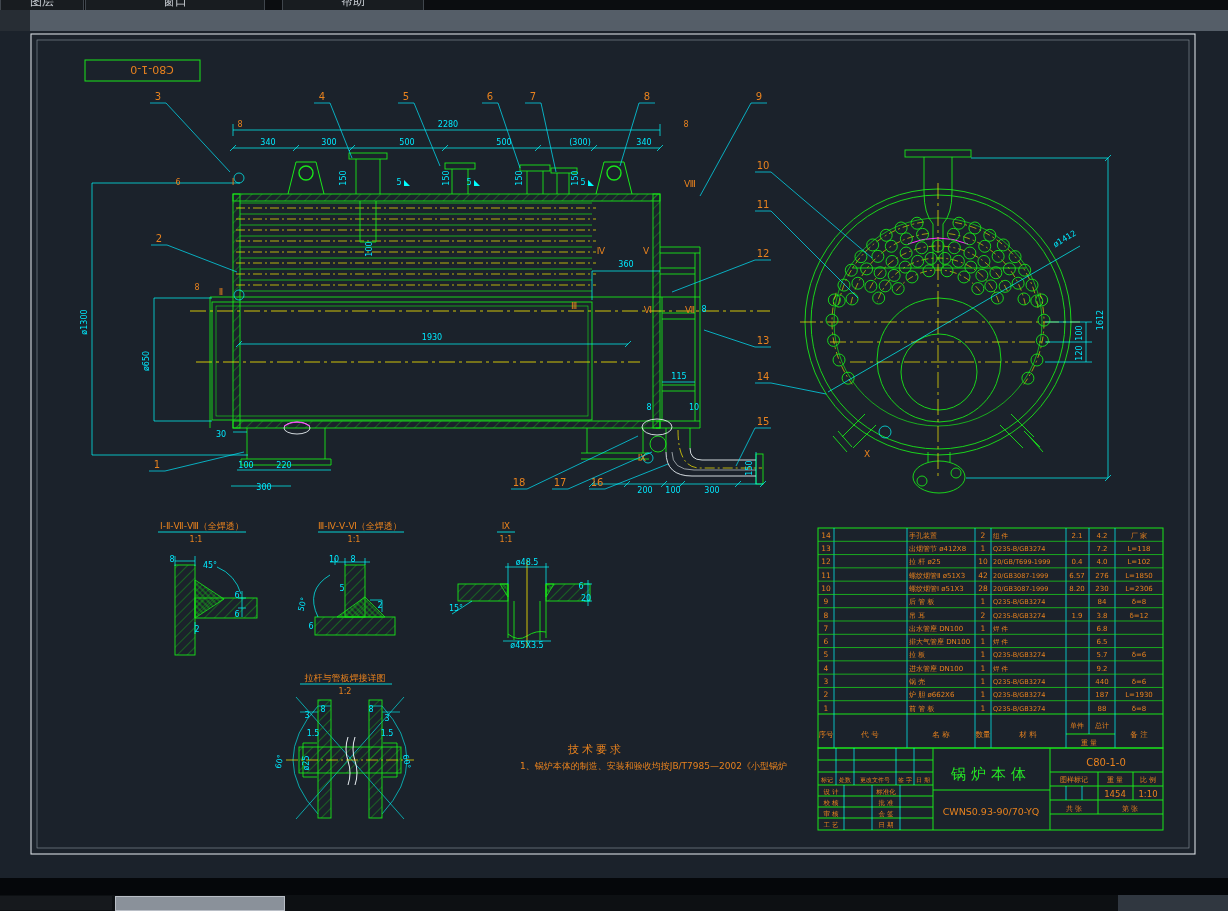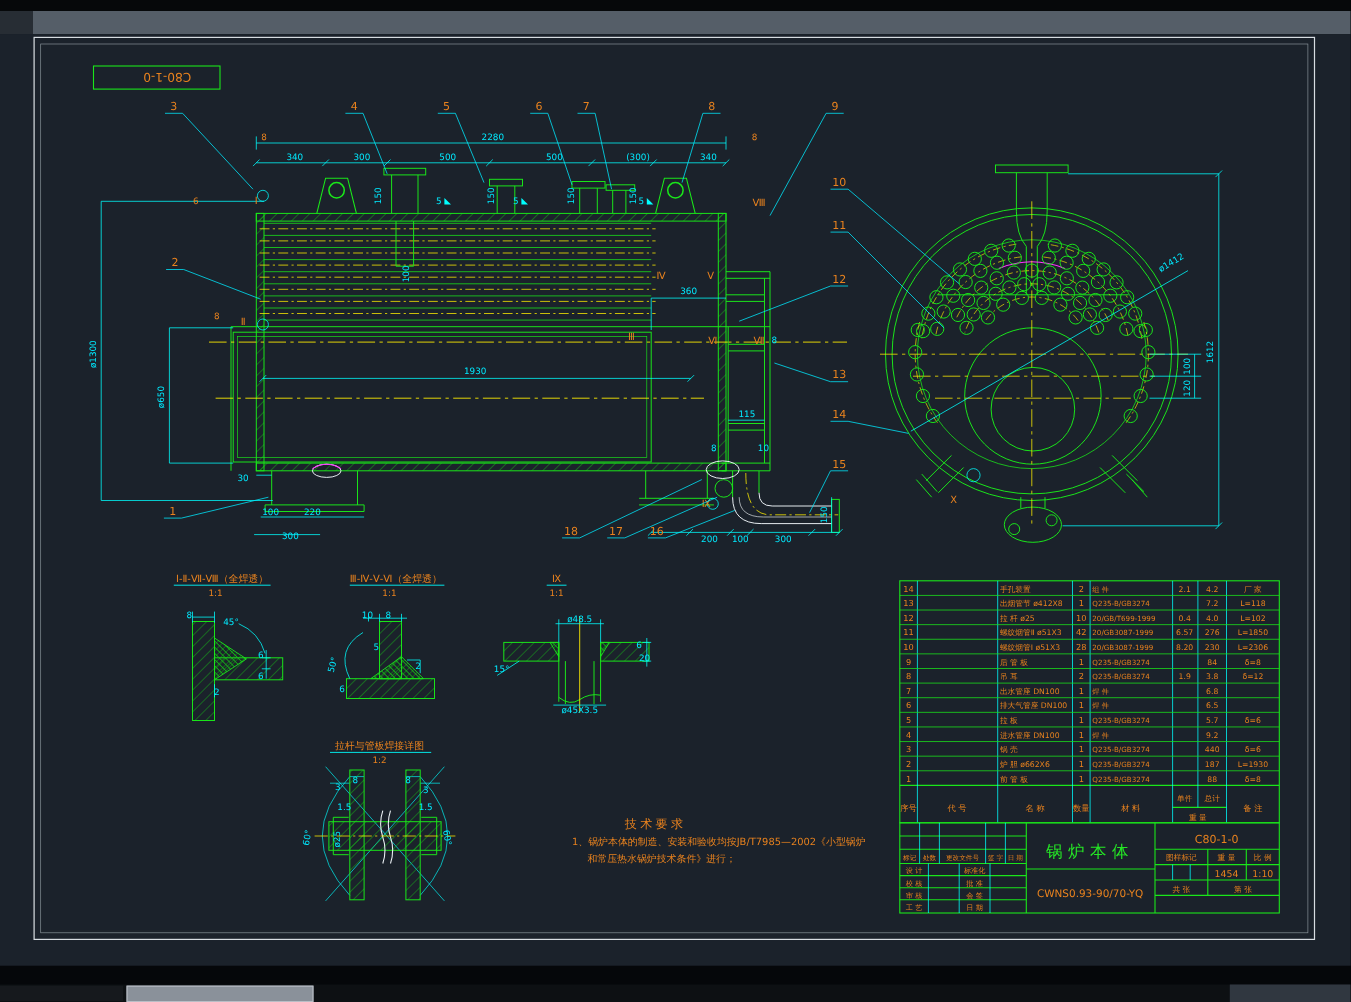--- a/index.html
+++ b/index.html
@@ -19,20 +19,25 @@
   .bb2{position:absolute;left:0;top:895px;width:1228px;height:16px;background:#0d1013;}
   .tsq{position:absolute;left:0;top:1px;width:112px;height:14px;background:#16191d;}
   .tbtn{position:absolute;left:115px;top:1px;width:168px;height:13px;background:#8a919a;border:1px solid #b9bec6;}
   .tright{position:absolute;left:1118px;top:0px;width:110px;height:16px;background:#303740;}
 </style>
 </head>
 <body>
 
 <div class="app">
 
+  <div class="menubar">
+    <div class="mbtn" style="left:0;width:82px">图层</div>
+    <div class="mbtn" style="left:85px;width:178px">窗口</div>
+    <div class="mbtn" style="left:282px;width:140px">帮助</div>
+  </div>
 
   <div class="toolband">
     <div class="toolsq"></div>
   </div>
 
   <div class="canvas">
   <svg width="1228" height="847" viewBox="0 31 1228 847">
     <defs>
       <pattern id="hg" width="7" height="7" patternUnits="userSpaceOnUse" patternTransform="rotate(45)">
         <line x1="0" y1="0" x2="0" y2="7" stroke="#15c015" stroke-width="0.8"></line>
@@ -749,21 +754,20 @@
           <text x="560" y="486" fill="#e8821e" font-size="10" text-anchor="middle">17</text>
           <line x1="511" y1="489" x2="527" y2="489" stroke="#00eaff" stroke-width="0.7"></line>
           <line x1="527" y1="489" x2="638" y2="436" stroke="#00eaff" stroke-width="0.7"></line>
           <text x="519" y="486" fill="#e8821e" font-size="10" text-anchor="middle">18</text>
         </g>
   </svg>
 
   <div class="techreq">
     <div class="trtitle">技术要求</div>
     <div>1、锅炉本体的制造、安装和验收均按JB/T7985—2002《小型锅炉</div>
-    <div class="l2">和常压热水锅炉技术条件》进行；</div>
   </div>
   </div>
 
   <div class="bb1"></div>
   <div class="bb2">
     <div class="tsq"></div>
     <div class="tbtn"></div>
     <div class="tright"></div>
   </div>
 </div>

